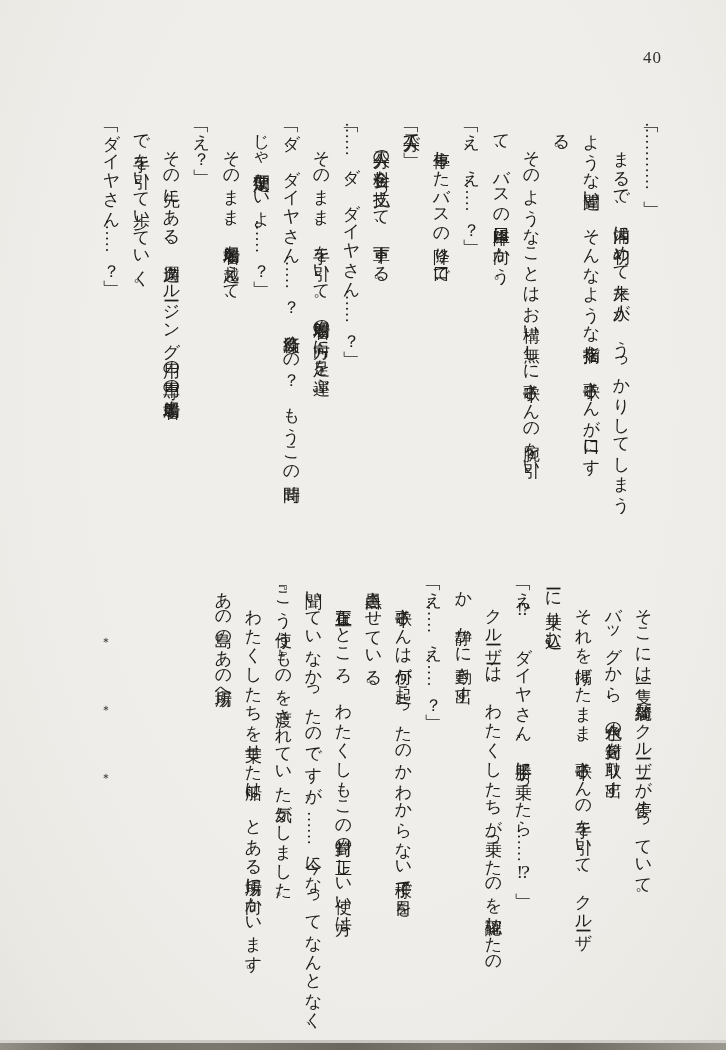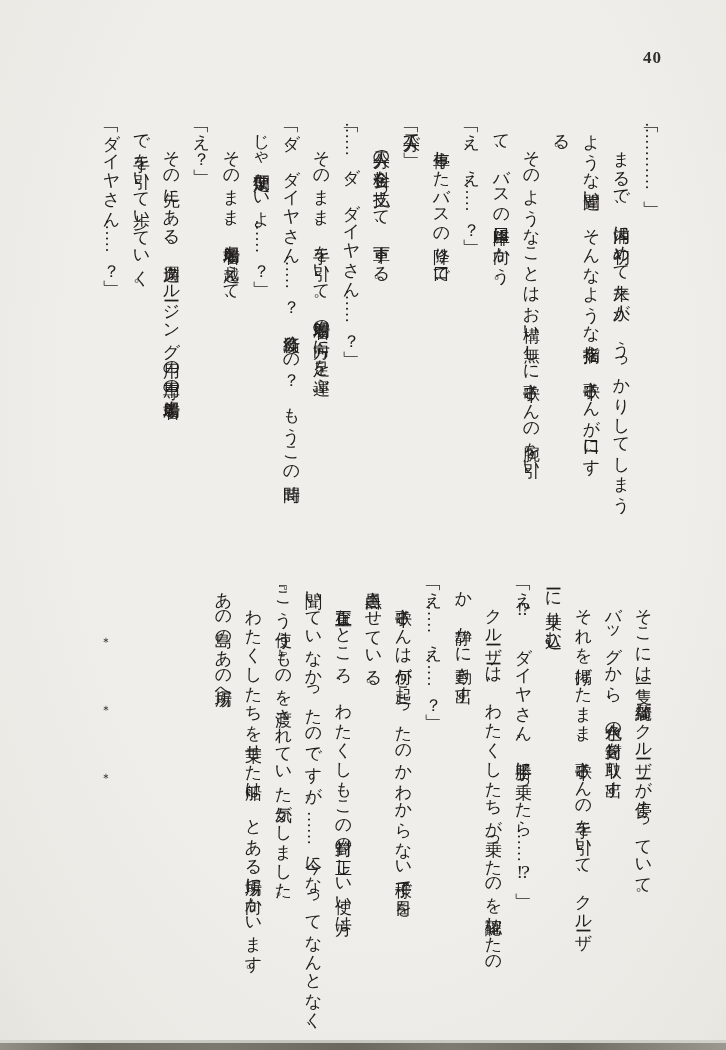--- a/index.html
+++ b/index.html
@@ -13,21 +13,20 @@
     width: 726px; height: 1050px;
     background: radial-gradient(ellipse at 52% 38%, #efeeea 55%, #e9e8e3 90%, #e4e3de 100%);
     color: #1f1d1b;
   }
   .page-number {
     position: absolute;
     top: 48px; right: 64px;
     font-size: 17px;
     letter-spacing: 1px;
     color: #33312e;
-    font-weight: bold;
   }
   .vblock {
     position: absolute;
     writing-mode: vertical-rl;
     text-orientation: mixed;
     font-size: 17px;
     line-height: 30px;
     letter-spacing: 0;
     color: #201e1c;
   }

